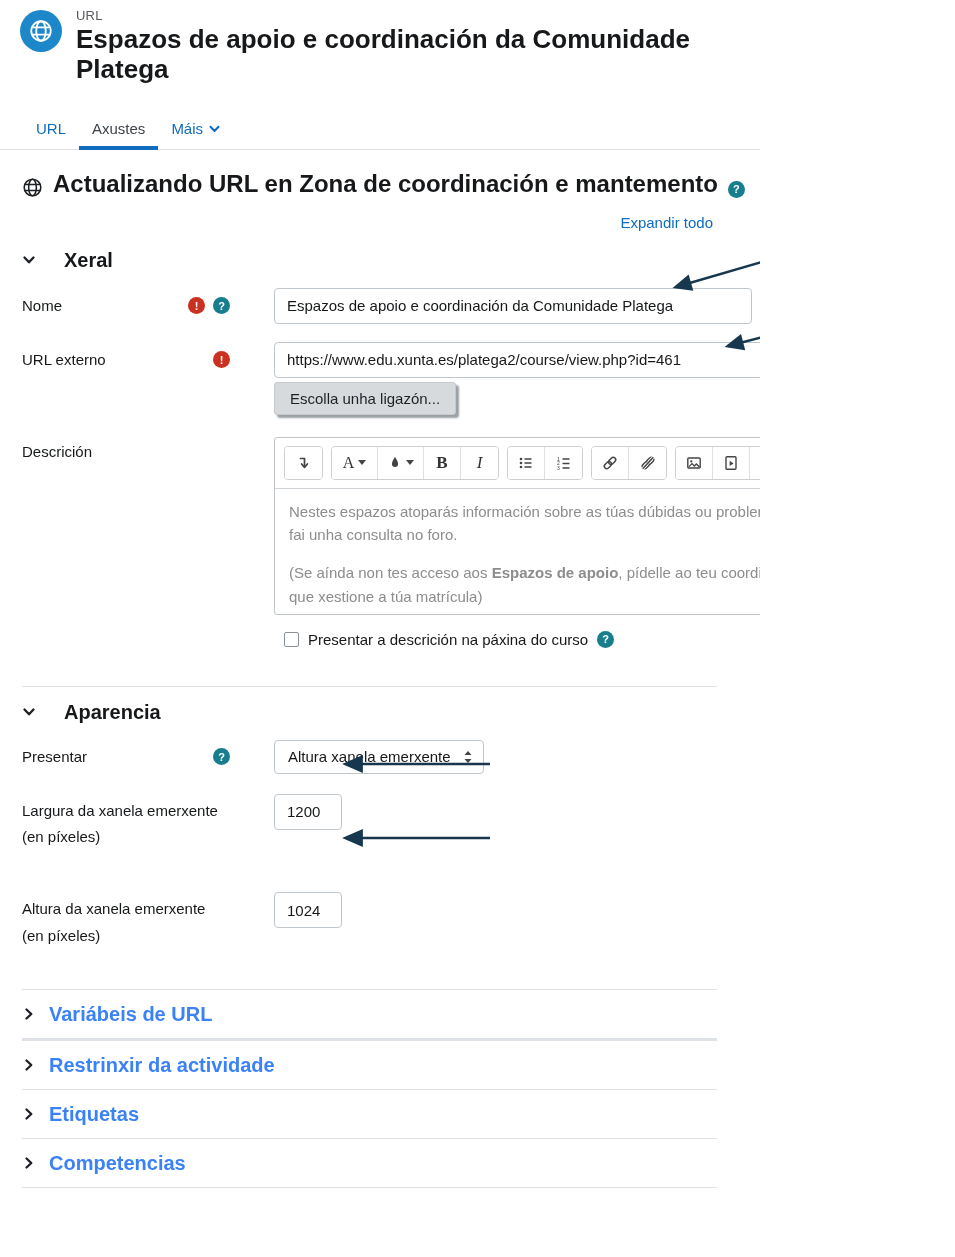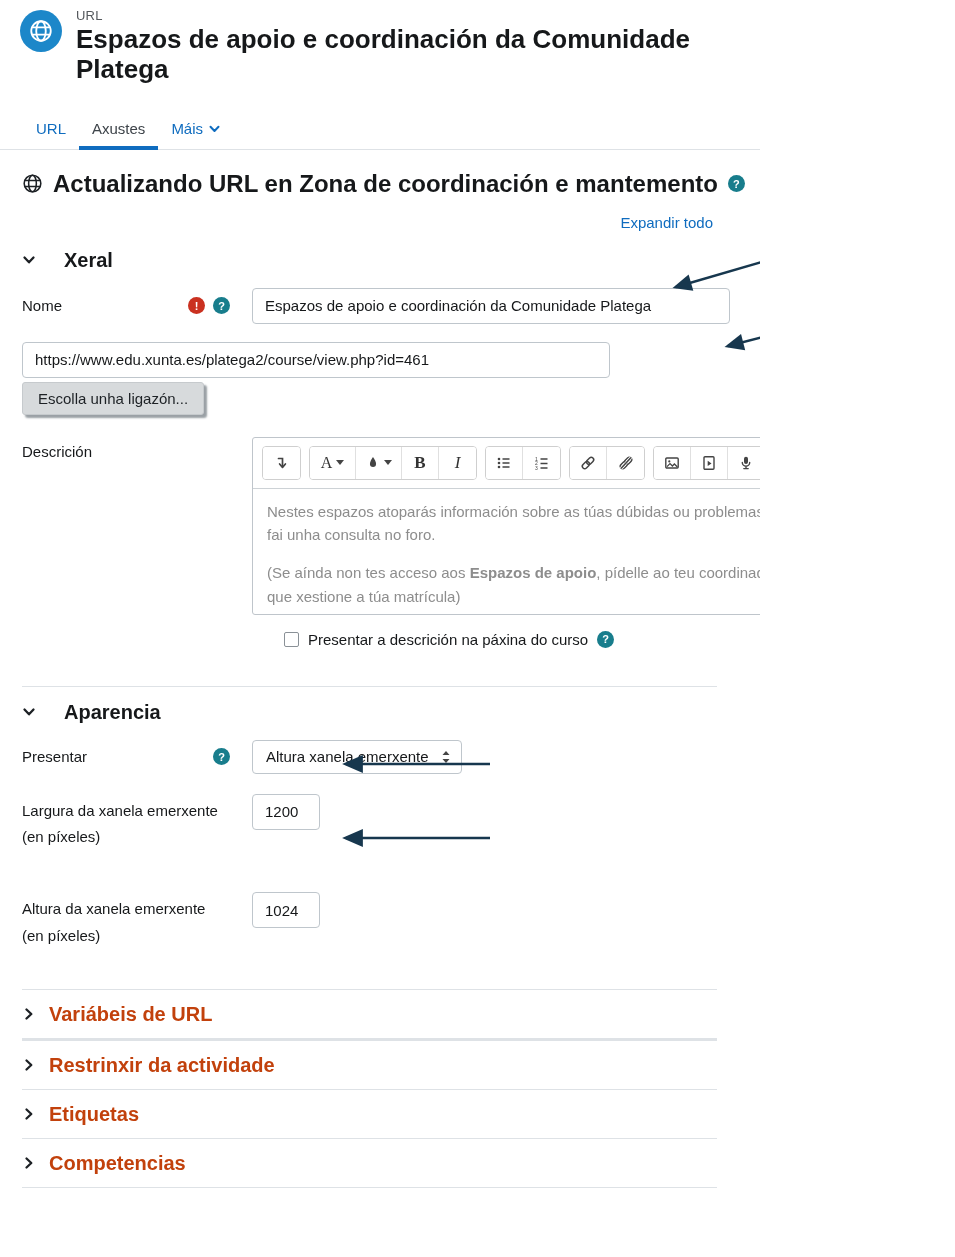--- a/index.html
+++ b/index.html
@@ -14,33 +14,33 @@
   .hdr-title{font-size:26px;font-weight:bold;color:#16181a;line-height:1.15;margin-top:2px;}
 
   
   .tabs{margin-top:24px;padding-left:23px;border-bottom:1px solid #dee2e6;display:flex;height:40px;align-items:center;}
   .tab{padding:0 13px;font-size:15px;height:40px;line-height:40px;cursor:pointer;position:relative;display:flex;align-items:center;gap:6px;}
   .tab.link{color:#0f6cbf;}
   .tab.active{color:#3e444a;}
   .tab.active::after{content:"";position:absolute;left:0;right:0;bottom:-1px;height:4px;background:#0f6cbf;}
 
   
-  .main-head{display:flex;align-items:center;gap:10px;margin:20px 0 0 22px;}
+  .main-head{display:flex;align-items:flex-end;gap:10px;margin:20px 0 0 22px;}
   .main-head h2{font-size:24px;font-weight:bold;margin:0;color:#16181a;}
   .expand-row{text-align:right;margin:16px 47px 0 0;font-size:15px;}
   .expand-row a{color:#0f6cbf;text-decoration:none;}
 
   
   .sec-head{display:flex;align-items:center;gap:28px;margin-left:22px;cursor:pointer;}
   .sec-head h3{font-size:20px;font-weight:bold;margin:0;color:#16181a;}
   .sec-xeral{margin-top:18px;}
   .sec-aparencia{margin-top:14px;}
 
   
-  .frow{display:grid;grid-template-columns:230px 1fr;margin-left:22px;align-items:start;}
+  .frow{display:grid;grid-template-columns:230px 1fr;margin-left:22px;align-items:start;gap:22px;}
   .flabel{width:208px;display:flex;justify-content:space-between;align-items:center;font-size:15px;color:#16181a;}
   .flabel.center36{height:36px;}
   .flabel.center34{height:34px;text-align:right;}
   .ficons{display:flex;gap:8px;margin-left:auto;}
   .badge{width:17px;height:17px;border-radius:50%;color:#fff;font-size:11px;font-weight:bold;display:flex;align-items:center;justify-content:center;flex:0 0 auto;cursor:pointer;}
   .badge.req{background:#ca3120;}
   .badge.req::after{content:"!";}
   .badge.help{background:#187d8c;}
   .badge.help::after{content:"?";}
 
@@ -79,21 +79,21 @@
   
   .chk-row{margin-left:252px;display:flex;align-items:center;gap:9px;font-size:15px;padding-left:32px;}
   .chk-row input[type=checkbox]{appearance:none;-webkit-appearance:none;width:15px;height:15px;border:1px solid #8a9197;border-radius:2px;background:#fff;margin:0;cursor:pointer;}
   .row-chk-desc{margin-top:16px;}
 
   
   .divider{border-top:1px solid #dee2e6;margin:0 43px 0 22px;height:0;}
   .div-1{margin-top:38px;}
   .div-2{margin-top:40px;}
   .col-sec{display:flex;align-items:center;gap:13px;margin-left:22px;padding:13px 0 12px 0;cursor:pointer;}
-  .col-sec h3{font-size:20px;font-weight:bold;margin:0;color:#c2410c;}
+  .col-sec h3{font-size:20px;font-weight:bold;margin:0;color:#3b82f6;}
 
   
   .arrows{position:absolute;left:0;top:0;pointer-events:none;z-index:5;}
 </style>
 </head>
 <body>
 
 <div class="page">
 
   <div class="hdr">
@@ -149,20 +149,26 @@
         <span class="badge req"></span>
         <span class="badge help"></span>
       </span>
     </div>
     <div>
       <input type="text" class="nome-input" value="Espazos de apoio e coordinación da Comunidade Platega" style="">
     </div>
   </div>
 
   <div class="frow row-url">
+    <div class="flabel center36">
+      <span>URL externo</span>
+      <span class="ficons">
+        <span class="badge req"></span>
+      </span>
+    </div>
     <div>
       <input type="text" class="url-input" value="https://www.edu.xunta.es/platega2/course/view.php?id=461" style="">
       <div>
         <button class="ghost-btn">Escolla unha ligazón...</button>
       </div>
     </div>
   </div>
 
   <div class="frow row-desc">
     <div class="flabel" style="padding-top:6px;">

